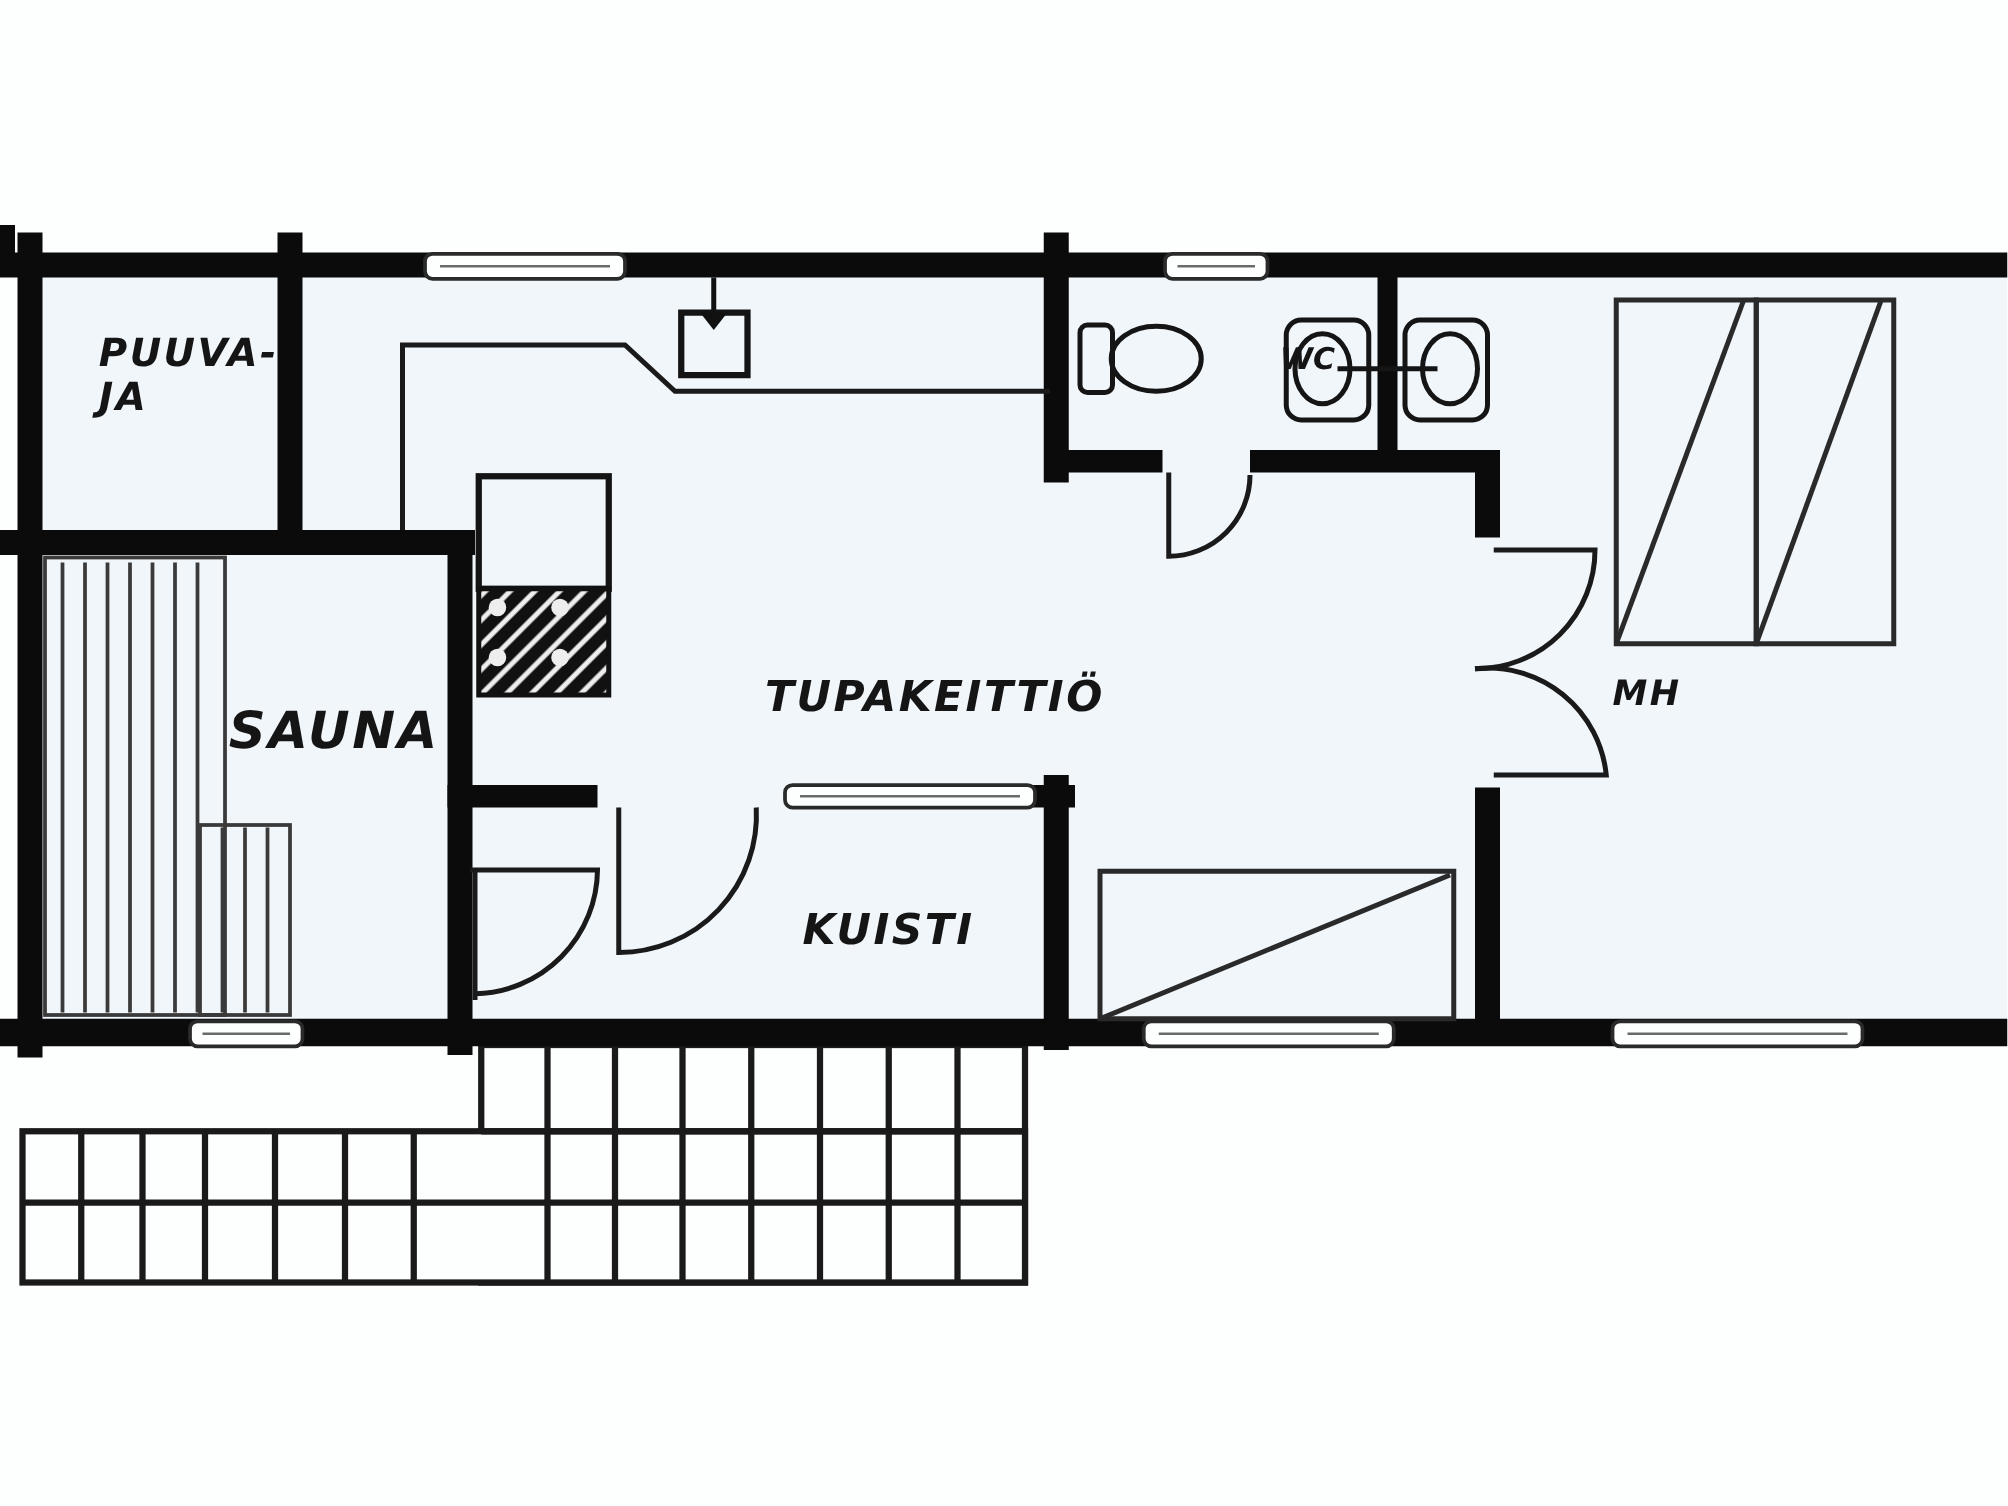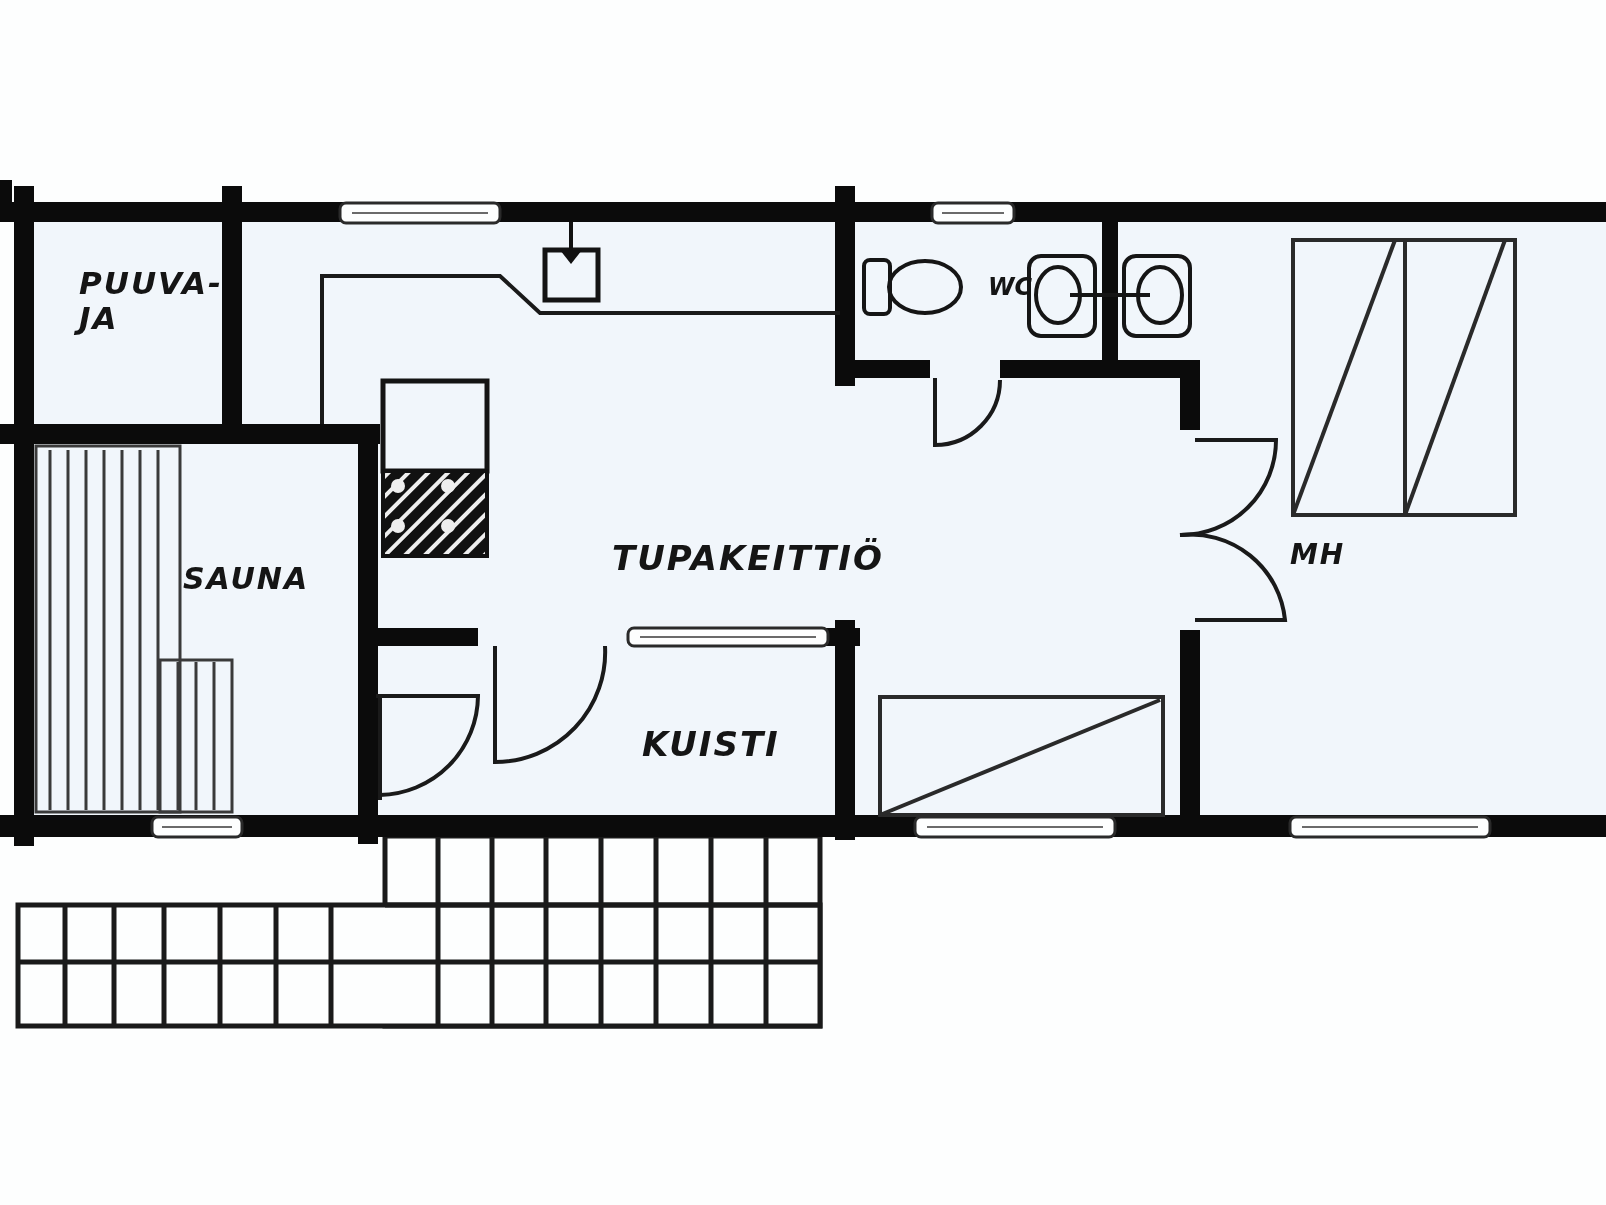--- a/index.html
+++ b/index.html
@@ -170,17 +170,17 @@
 
     <path d="M376 696 H478 A100 100 0 0 1 380 795"></path>
     <line x1="380" y1="696" x2="380" y2="800"></line>
   </g>
 </svg>
 
 <div class="label" style="left:56px; top:268px; font-size:31px;margin-left:23px;">
   <div>PUUVA-</div>
   <div style="margin-top:4px;">JA</div>
 </div>
-<div class="label" style="left:183px; top:564px; font-size:30px;">SAUNA</div>
+<div class="label" style="left:183px; top:564px; font-size:41px;">SAUNA</div>
 <div class="label" style="left:612px; top:541px; font-size:34px;">TUPAKEITTIÖ</div>
-<div class="label" style="left:988px; top:275px; font-size:24px; letter-spacing:0;">WC</div>
+<div class="label" style="left:1024px; top:275px; font-size:24px; letter-spacing:0;">WC</div>
 <div class="label" style="left:611px; top:727px; font-size:34px;margin-left:31px;">KUISTI</div>
 <div class="label" style="left:1290px; top:541px; font-size:28px;">MH</div>
 
 </body></html>

